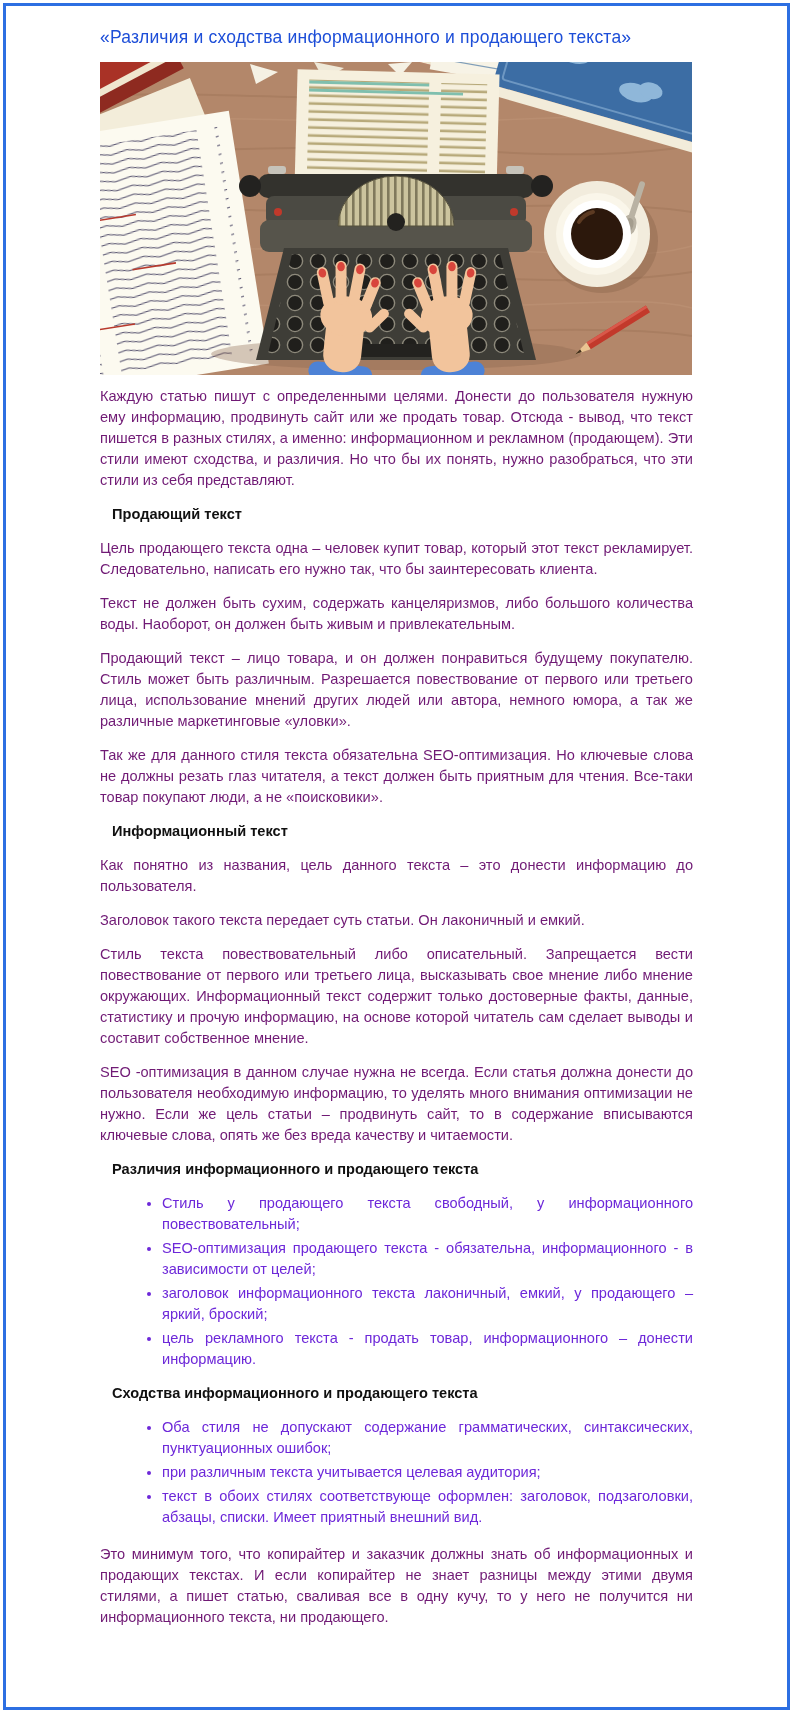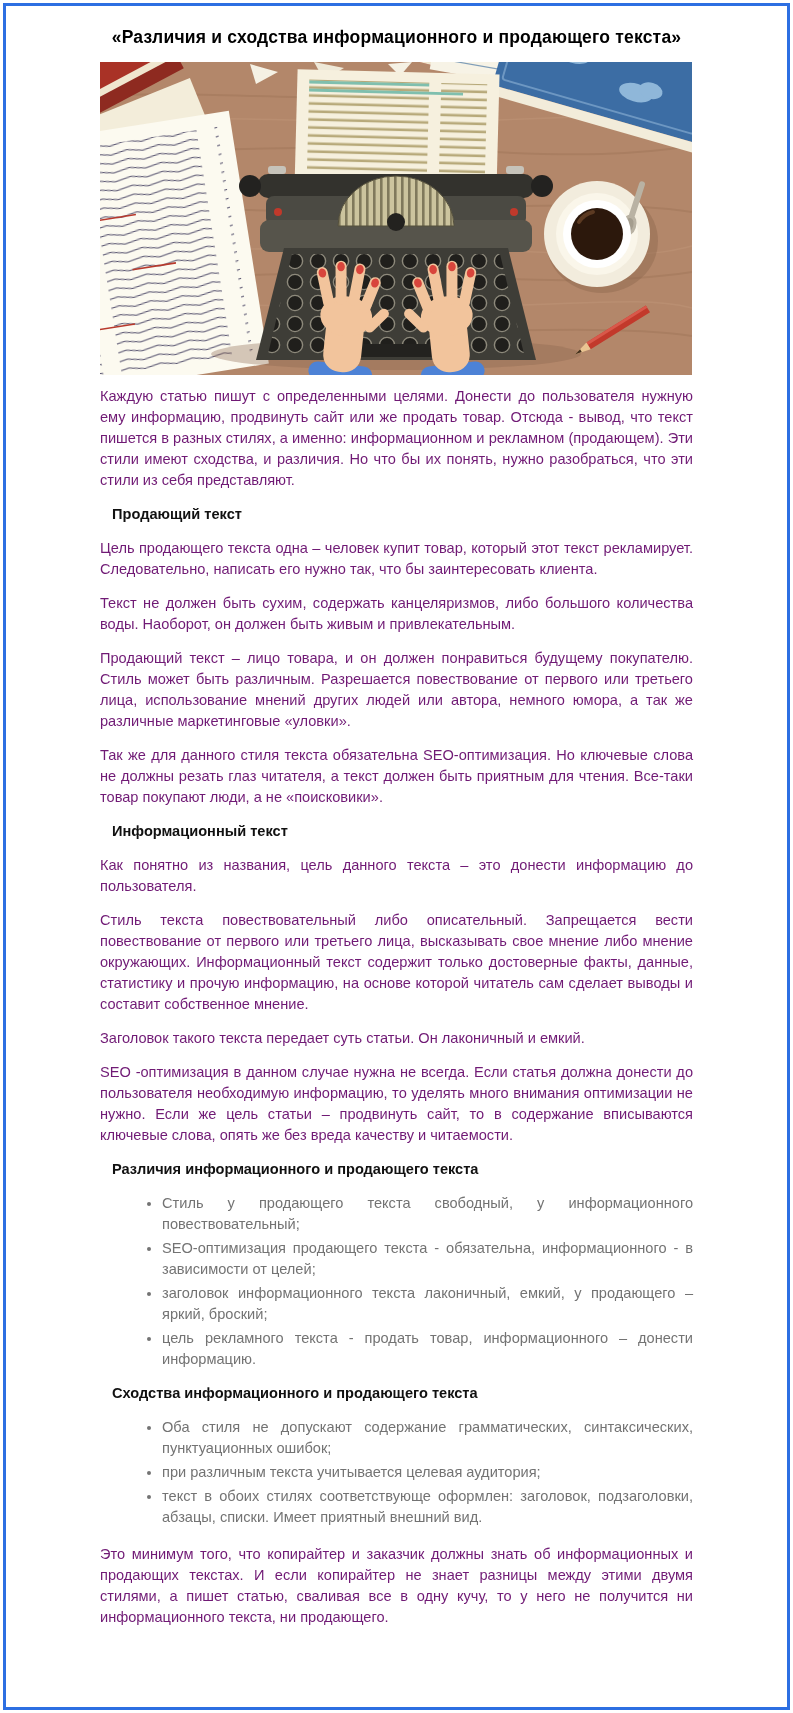--- a/index.html
+++ b/index.html
@@ -6,36 +6,36 @@
   body{
     width:793px;height:1713px;background:#ffffff;position:relative;overflow:hidden;
     font-family:"Liberation Sans","DejaVu Sans",sans-serif;
   }
   .frame{
     position:absolute;top:3px;left:3px;right:3px;bottom:3px;
     border:3px solid #2d6fe2;pointer-events:none;
   }
   .content{padding:26px 100px 0 100px;}
   h1.title{
-    margin:0 0 13px 0;font-size:17.5px;line-height:1.3;font-weight:bold;
-    color:#000000;text-align:center;letter-spacing:.2px;
+    margin:0 0 13px 0;font-size:17.5px;line-height:1.3;font-weight:normal;
+    color:#1d4ed8;text-align:left;letter-spacing:.2px;
   }
   figure.illustration{margin:0 0 11px 0;width:592px;height:313px;}
   figure.illustration svg{display:block;}
   p{
     margin:0 0 13px 0;font-size:14.6px;line-height:21px;color:#701a75;
     text-align:justify;
   }
   p.conclusion{margin-top:16px;}
   h2{
     margin:11px 0 13px 12px;font-size:14.6px;line-height:21px;color:#111;font-weight:bold;
   }
   ul{margin:0 0 13px 0;padding:0 0 0 62px;list-style:disc;}
   li{
-    font-size:14.6px;line-height:21px;color:#737373;text-align:justify;margin:0 0 3px 0;
+    font-size:14.6px;line-height:21px;color:#6d28d9;text-align:justify;margin:0 0 3px 0;
   }
 </style>
 </head>
 <body>
 
 <div class="page-root">
   <div class="frame"></div>
   <div class="content">
 
     <h1 class="title">«Различия и сходства информационного и продающего текста»</h1>
@@ -205,22 +205,22 @@
     <p>Каждую статью пишут с определенными целями. Донести до пользователя нужную ему информацию, продвинуть сайт или же продать товар. Отсюда - вывод, что текст пишется в разных стилях, а именно: информационном и рекламном (продающем). Эти стили имеют сходства, и различия. Но что бы их понять, нужно разобраться, что эти стили из себя представляют.</p>
 
     <h2>Продающий текст</h2>
     <p>Цель продающего текста одна – человек купит товар, который этот текст рекламирует. Следовательно, написать его нужно так, что бы заинтересовать клиента.</p>
     <p>Текст не должен быть сухим, содержать канцеляризмов, либо большого количества воды. Наоборот, он должен быть живым и привлекательным.</p>
     <p>Продающий текст – лицо товара, и он должен понравиться будущему покупателю. Стиль может быть различным. Разрешается повествование от первого или третьего лица, использование мнений других людей или автора, немного юмора, а так же различные маркетинговые «уловки».</p>
     <p>Так же для данного стиля текста обязательна SEO-оптимизация. Но ключевые слова не должны резать глаз читателя, а текст должен быть приятным для чтения. Все-таки товар покупают люди, а не «поисковики».</p>
 
     <h2>Информационный текст</h2>
     <p>Как понятно из названия, цель данного текста – это донести информацию до пользователя.</p>
+    <p>Заголовок такого текста передает суть статьи. Он лаконичный и емкий.</p>
     <p>Стиль текста повествовательный либо описательный. Запрещается вести повествование от первого или третьего лица, высказывать свое мнение либо мнение окружающих. Информационный текст содержит только достоверные факты, данные, статистику и прочую информацию, на основе которой читатель сам сделает выводы и составит собственное мнение.</p>
-    <p>Заголовок такого текста передает суть статьи. Он лаконичный и емкий.</p>
     <p>SEO -оптимизация в данном случае нужна не всегда. Если статья должна донести до пользователя необходимую информацию, то уделять много внимания оптимизации не нужно. Если же цель статьи – продвинуть сайт, то в содержание вписываются ключевые слова, опять же без вреда качеству и читаемости.</p>
 
     <h2>Различия информационного и продающего текста</h2>
     <ul>
       <li>Стиль у продающего текста свободный, у информационного повествовательный;</li>
       <li>SEO-оптимизация продающего текста - обязательна, информационного - в зависимости от целей;</li>
       <li>заголовок информационного текста лаконичный, емкий, у продающего – яркий, броский;</li>
       <li>цель рекламного текста - продать товар, информационного – донести информацию.</li>
     </ul>
 

